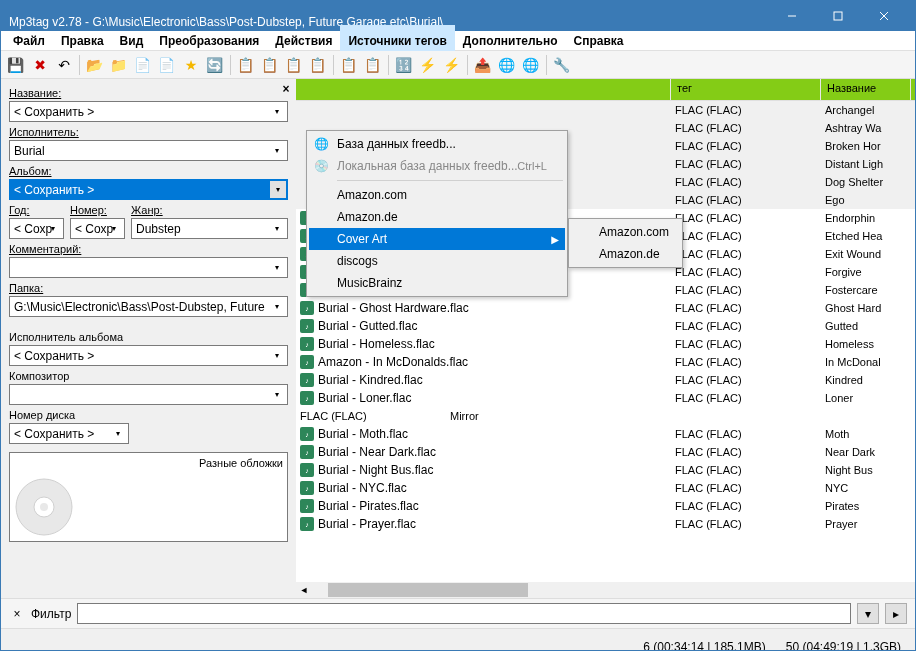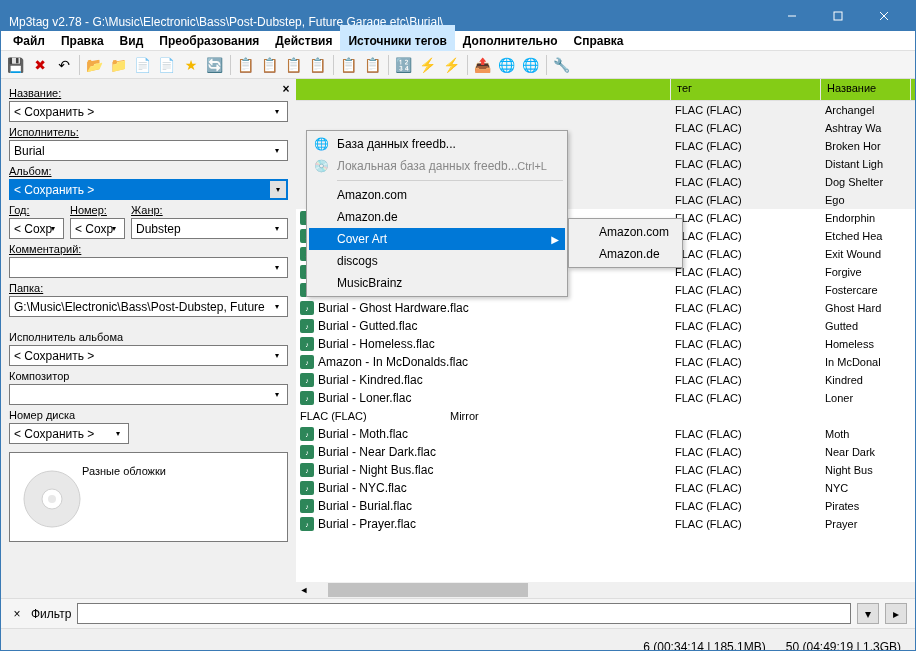--- a/index.html
+++ b/index.html
@@ -24,21 +24,21 @@
     .panel-close { position: absolute; top: 2px; right: 2px; width: 16px; height: 16px; display: flex; align-items: center; justify-content: center; cursor: pointer; font-weight: bold; }
     .field-row { display: flex; flex-direction: column; gap: 2px; }
     .field-label { font-size: 11px; }
     .field-label.underline { text-decoration: underline; }
     .field-row2 { display: flex; gap: 6px; }
     .field-col { display: flex; flex-direction: column; gap: 2px; }
     .combo { height: 21px; border: 1px solid #7a7a7a; background: #fff; display: flex; align-items: center; padding: 0 4px; font-size: 11px; position: relative; }
     .combo.focused { border: 1px solid #0078d7; background: #0078d7; color: #fff; }
     .combo-arrow { position: absolute; right: 2px; width: 16px; text-align: center; font-size: 8px; }
     .combo.focused .combo-arrow { color: #000; background: #e1e1e1; height: 17px; line-height: 17px; right: 1px; top: 1px; }
-    .art-box { height: 90px; background: #fff; border: 1px solid #7a7a7a; display: flex; align-items: flex-start; padding: 12px; margin-top: 4px; }
+    .art-box { height: 90px; background: #fff; border: 1px solid #7a7a7a; display: flex; align-items: flex-start; justify-content: space-between; padding: 4px; margin-top: 4px; }
     .art-label { font-size: 11px; }
     .cd-icon { align-self: flex-end; }
     
     .list-area { flex: 1; display: flex; flex-direction: column; overflow: hidden; }
     .list-header { height: 22px; display: flex; background: #84cc16; border-bottom: 1px solid #e0e0e0; }
     .list-header-cell { padding: 3px 6px; border-right: 1px solid #e8e8e8; font-size: 11px; overflow: hidden; white-space: nowrap; }
     .list-body { flex: 1; overflow: hidden; }
     .list-row { height: 18px; display: flex; align-items: center; }
     .list-row.selected { background: #f0f0f0; }
     .list-cell { padding: 0 4px; font-size: 11px; overflow: hidden; white-space: nowrap; text-overflow: clip; display: flex; align-items: center; gap: 4px; }
@@ -396,21 +396,21 @@
           <div class="list-cell" style="width: 375px;">
             <span class="file-icon">♪</span>
             <span>Burial - NYC.flac</span>
           </div>
           <div class="list-cell" style="width: 150px;">FLAC (FLAC)</div>
           <div class="list-cell" style="width: 90px;">NYC</div>
         </div>
         <div class="list-row">
           <div class="list-cell" style="width: 375px;">
             <span class="file-icon">♪</span>
-            <span>Burial - Burial.flac</span>
+            <span>Burial - Pirates.flac</span>
           </div>
           <div class="list-cell" style="width: 150px;">FLAC (FLAC)</div>
           <div class="list-cell" style="width: 90px;">Pirates</div>
         </div>
         <div class="list-row">
           <div class="list-cell" style="width: 375px;">
             <span class="file-icon">♪</span>
             <span>Burial - Prayer.flac</span>
           </div>
           <div class="list-cell" style="width: 150px;">FLAC (FLAC)</div>

